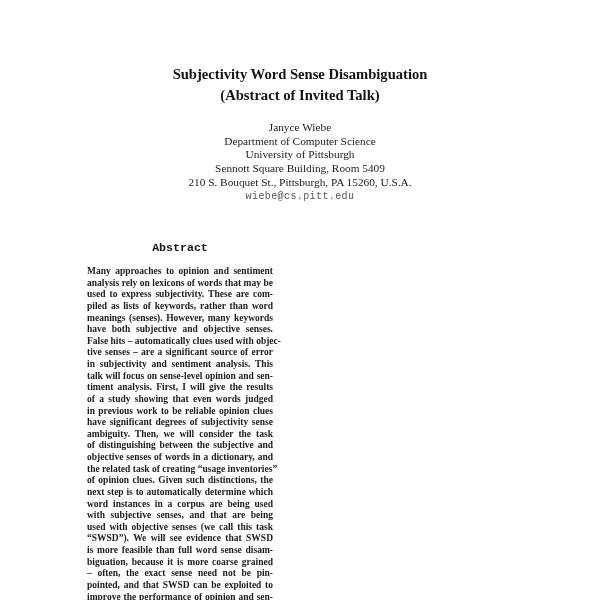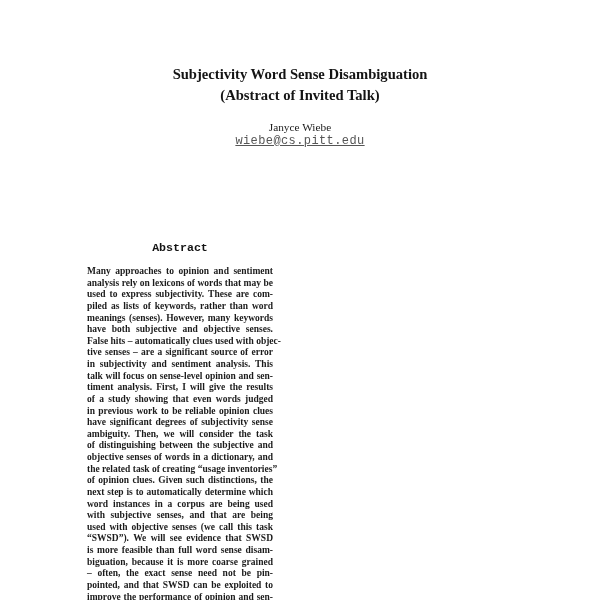--- a/index.html
+++ b/index.html
@@ -35,24 +35,23 @@
     text-align: center;
     font-size: 11.3px;
     line-height: 13.7px;
     color: #1b1b1b;
   }
   .author-name {
     font-weight: normal;
   }
   .author-email {
     font-family: "Liberation Mono", monospace;
-    font-size: 12px;
+    font-size: 10px;
     letter-spacing: 0.4px;
     color: #555555;
-    text-decoration: underline;
   }
   .abstract {
     position: absolute;
     left: 87px;
     top: 242px;
     width: 186px;
   }
   .abstract-heading {
     text-align: center;
     font-weight: bold;
@@ -79,20 +78,26 @@
 
 <div class="page">
 
   <div class="title-block">
     <div>Subjectivity Word Sense Disambiguation</div>
     <div>(Abstract of Invited Talk)</div>
   </div>
 
   <div class="author-block">
     <div class="author-name">Janyce Wiebe</div>
+    <div>
+        <div>Department of Computer Science</div>
+        <div>University of Pittsburgh</div>
+        <div>Sennott Square Building, Room 5409</div>
+        <div>210 S. Bouquet St., Pittsburgh, PA 15260, U.S.A.</div>
+      </div>
     <div class="author-email">wiebe@cs.pitt.edu</div>
   </div>
 
   <div class="abstract">
     <div class="abstract-heading">Abstract</div>
     <div class="abstract-lines">
         <div class="abs-line">Many approaches to opinion and sentiment</div>
         <div class="abs-line">analysis rely on lexicons of words that may be</div>
         <div class="abs-line">used to express subjectivity. These are com-</div>
         <div class="abs-line">piled as lists of keywords, rather than word</div>

